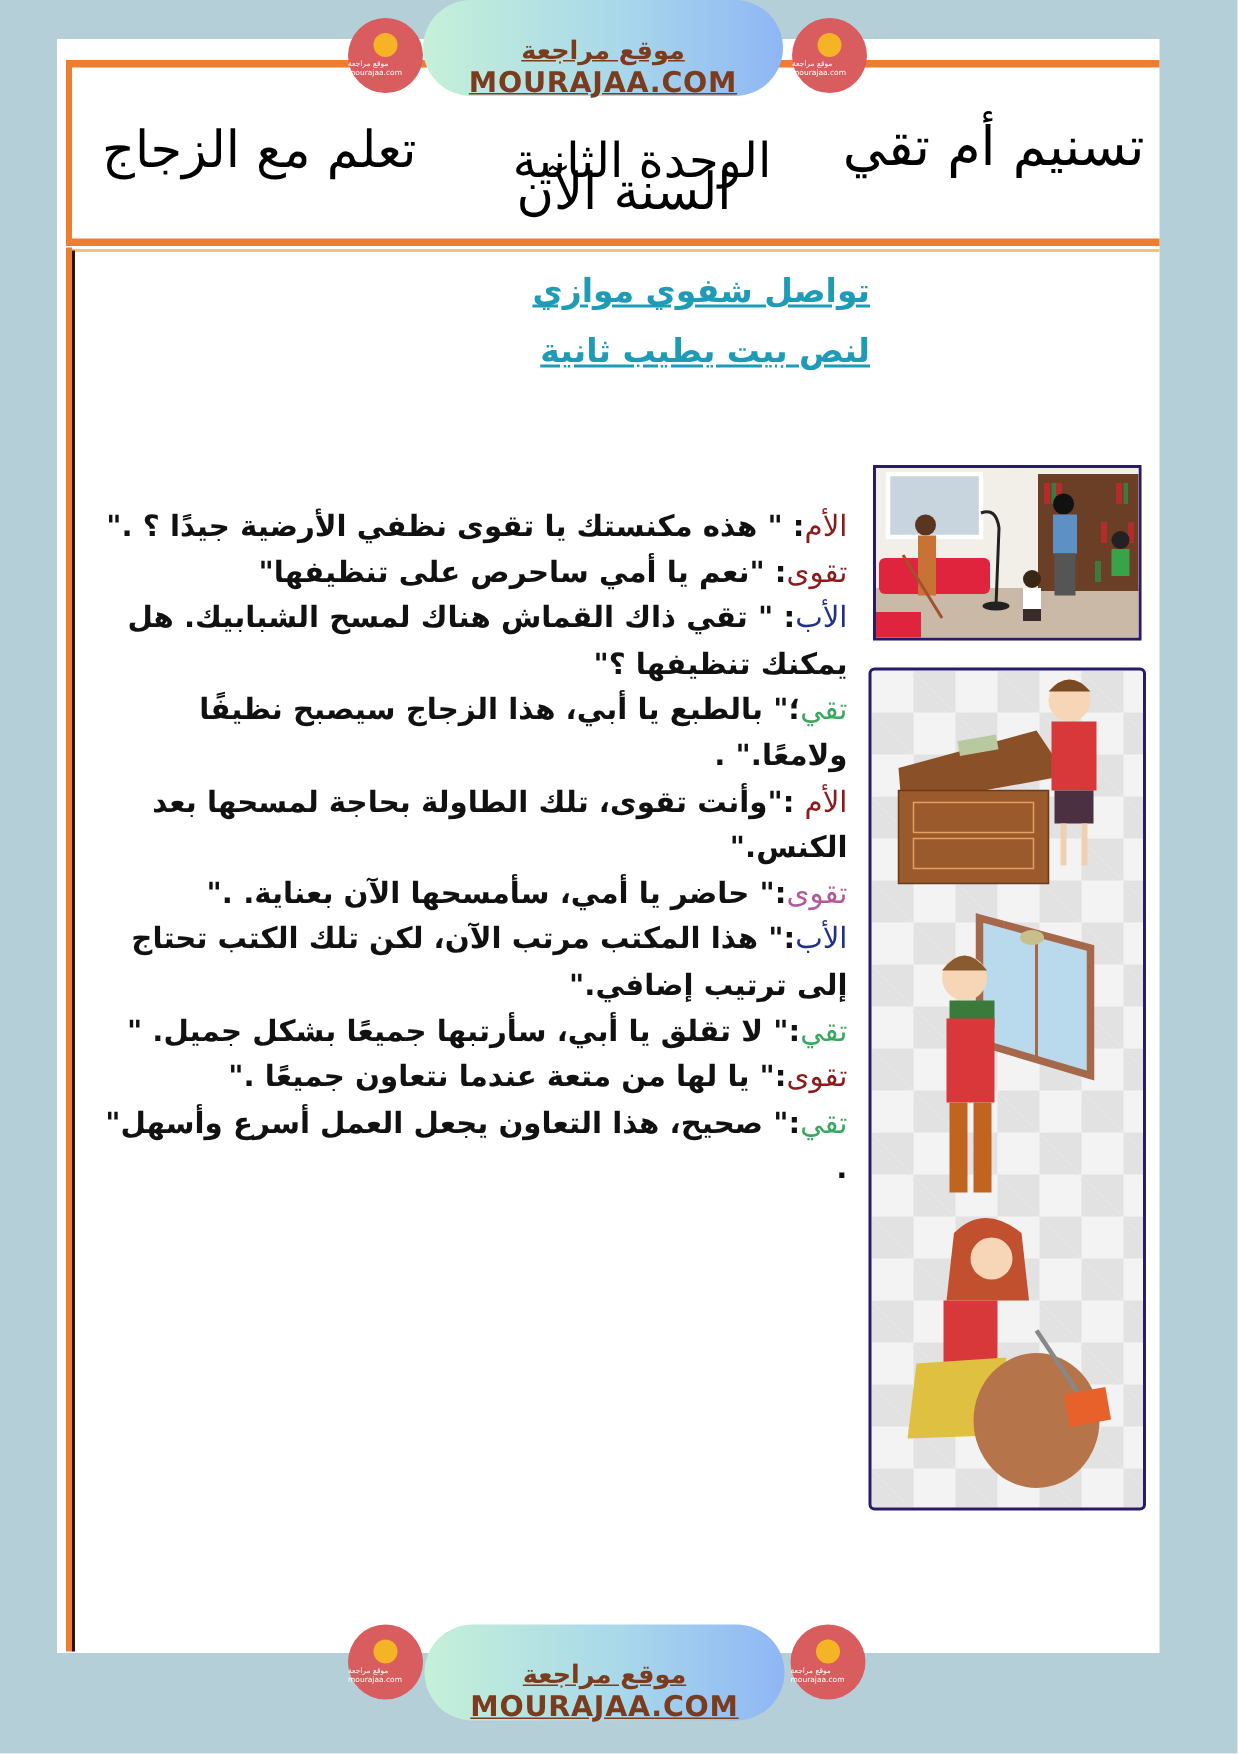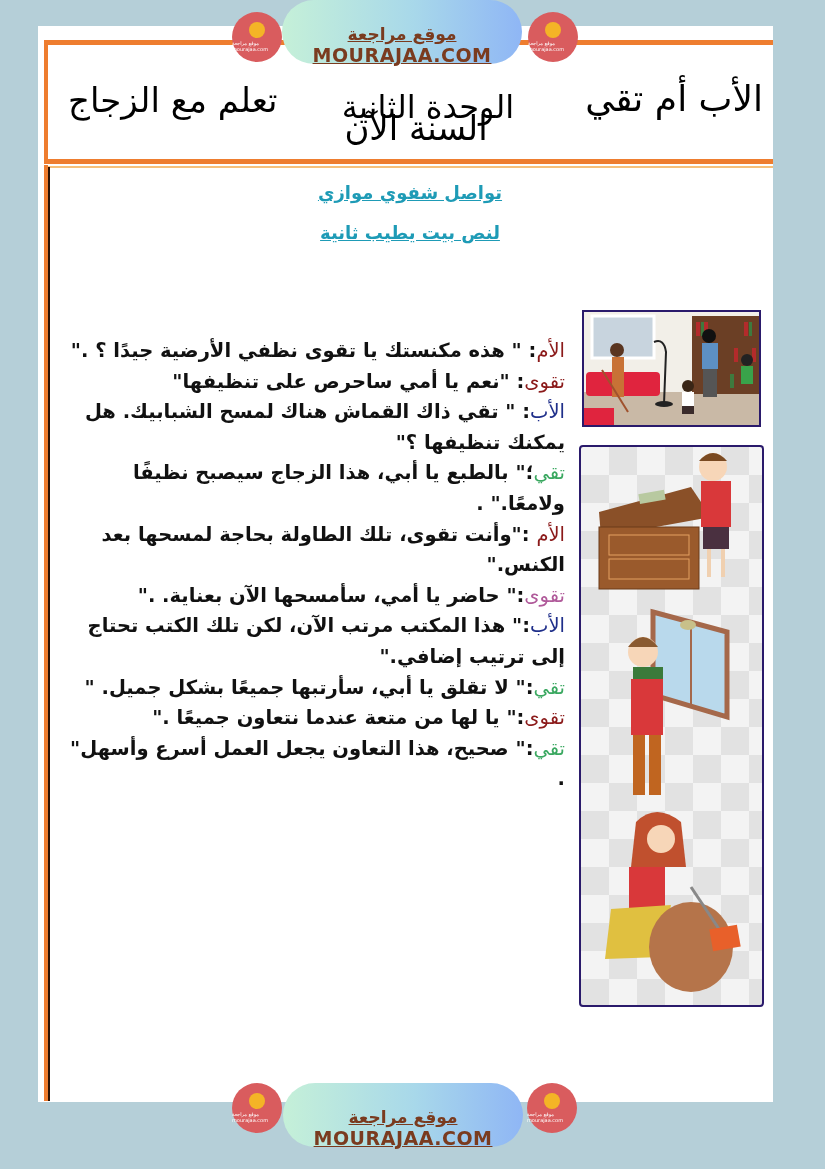--- a/index.html
+++ b/index.html
@@ -76,24 +76,24 @@
   }
   .logo-circle .cap { font-size: 5px; color: #fff; margin-top: 2px; line-height: 6px; }
   .lc-tl { left: 232px; top: 12px; }
   .lc-tr { left: 528px; top: 12px; }
   .lc-bl { left: 232px; top: 1083px; }
   .lc-br { left: 527px; top: 1083px; }
 
   .subtitle {
     position: absolute;
     left: 240px; width: 340px;
-    text-align: center;
+    text-align: right;
     color: #1e9bb6;
     font-weight: bold;
-    font-size: 18px;
+    font-size: 22px;
     text-decoration: underline;
     direction: rtl;
   }
   .sub1 { top: 182px; }
   .sub2 { top: 222px; }
 
   .dialogue {
     position: absolute;
     left: 60px; top: 336px;
     width: 505px;
@@ -126,21 +126,21 @@
 </style>
 </head>
 <body>
 
 <div class="page"></div>
 
 <div class="header-box"></div>
 <div class="content-rule"></div>
 <div class="content-rule-inner"></div>
 
-<div class="hdr-text hdr-right">الأب أم تقي</div>
+<div class="hdr-text hdr-right">تسنيم أم تقي</div>
 <div class="hdr-text hdr-mid1">الوحدة الثانية</div>
 <div class="hdr-text hdr-mid2">السنة الآن</div>
 <div class="hdr-text hdr-left">تعلم مع الزجاج</div>
 
 <div class="logo-circle lc-tl">
   <div class="dot"></div>
   <div class="cap">موقع مراجعة mourajaa.com</div>
 </div>
 <div class="badge badge-top">
   <span class="ar">موقع مراجعة</span>

